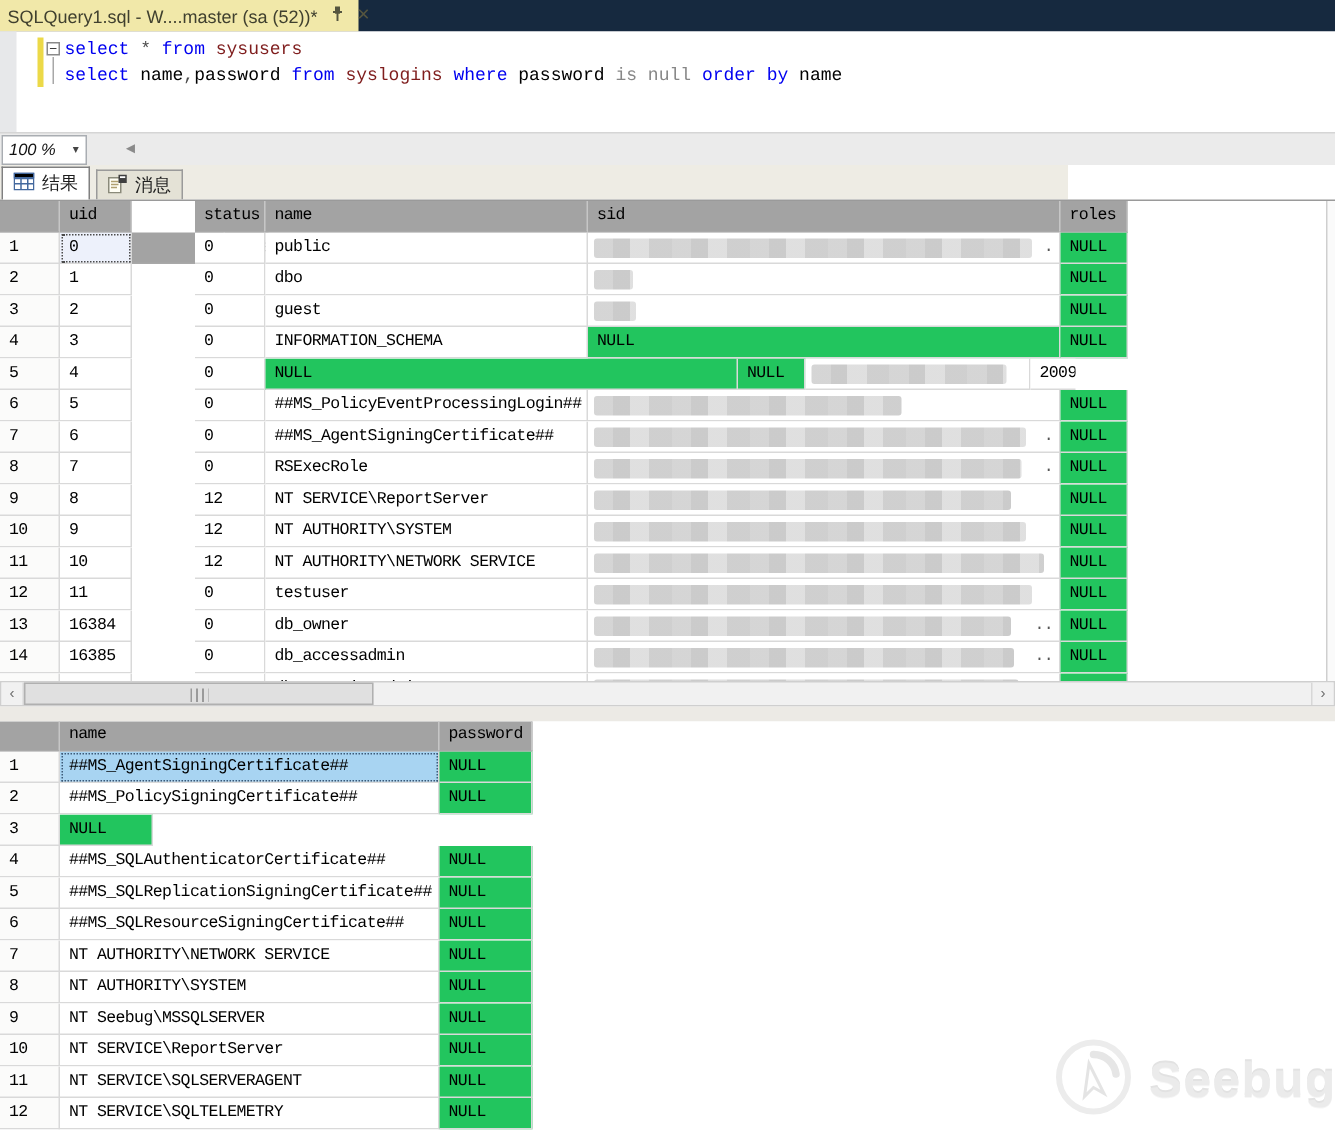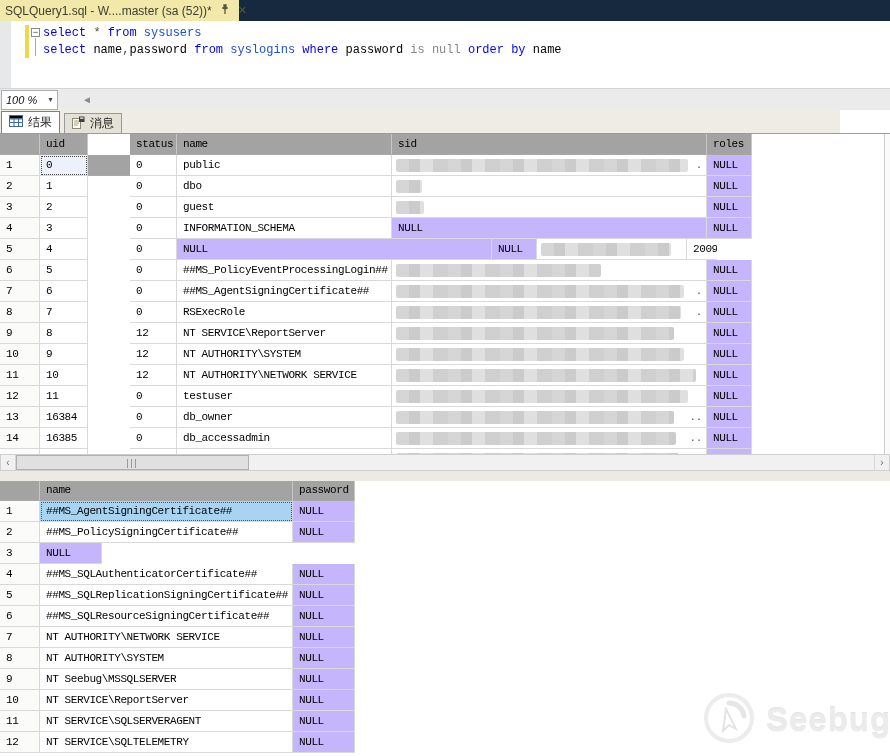--- a/index.html
+++ b/index.html
@@ -18,46 +18,46 @@
   
   #editor { left:0; top:21px; width:890px; height:67px; background:#ffffff; }
   #gutter { left:0; top:0; width:11px; height:67px; background:#e7e8ea; }
   #changebar { left:25px; top:4px; width:4px; height:33px; background:#ecd948; }
   #foldbox { left:31px; top:7px; width:9px; height:9px; border:1px solid #8a8a8a; background:#fff;
              font-size:9px; line-height:7px; text-align:center; color:#333; }
   #foldline { left:35px; top:17px; width:1px; height:18px; background:#a8a8a8; }
   .code-line { left:43px; width:840px; height:16px; font-family:"Liberation Mono","DejaVu Sans Mono",monospace;
                font-size:12px; line-height:16px; white-space:pre; }
   #line0 { top:4px; } #line1 { top:21px; }
-  .tk-kw { color:#0000f0; } .tk-tbl { color:#1d4ed8; } .tk-gr { color:#878787; }
+  .tk-kw { color:#0000f0; } .tk-tbl { color:#7f1d1d; } .tk-gr { color:#878787; }
   .tk-pl { color:#000000; } .tk-op { color:#4d4d4d; }
 
   
   #escrollrow { left:0; top:88px; width:890px; height:22px; background:#ebebeb; border-top:1px solid #d5d5d5; }
   #zoomcombo { left:1px; top:1px; width:57px; height:20px; background:#fff; border:1px solid #a9adb2;
                display:flex; align-items:center; }
   #zoomcombo .val { flex:1; font-size:11px; padding-left:4px; color:#111;font-style:italic; }
   #zoomcombo .drop { width:13px; height:18px; font-size:8px; color:#444; text-align:center; line-height:18px; }
   #escroll-left { left:80px; top:3px; width:14px; height:16px; color:#8a8a8a; font-size:10px; line-height:16px; text-align:center; }
 
   
-  #rtabstrip { left:0; top:110px; width:840px; height:23px; background:#eeece4; }
+  #rtabstrip { left:0; top:110px; width:712px; height:23px; background:#eeece4; }
   .rtab { position:absolute; display:flex; align-items:center; gap:5px; font-size:12px; color:#1c1c1c; padding:0 7px; }
   #rtab-results { left:1px; top:1px; height:22px; background:#ffffff; border:1px solid #808080; border-bottom:none; z-index:2; }
   #rtab-messages { left:64px; top:3px; height:20px; background:#e4e2d6; border:1px solid #9a9a9a; border-bottom:none; }
 
   
   .gcell { float:left; height:21px; font-family:"Liberation Mono","DejaVu Sans Mono",monospace;
            font-size:11px; letter-spacing:-0.4px; line-height:20px; padding-left:6px;
            border-right:1px solid #d9d9d9; border-bottom:1px solid #d9d9d9; background:#fff;
            white-space:nowrap; overflow:hidden; position:relative; }
   .ghead .gcell { background:#a3a3a3; border-right:1px solid #c6c6c6; border-bottom:1px solid #a8a8a8; color:#000; }
   .grow { height:21px; overflow:hidden; }
   .rn { background:#fbfbfa; color:#000; }
-  .nullcell { background:#c4b5fd; }
+  .nullcell { background:#22c55e; }
   .focuscell { background:#edf1fb; outline:1px dotted #4a4a4a; outline-offset:-2px; }
   .selcell { background:#a8d4f2; outline:1px dotted #3c5a78; outline-offset:-2px; }
   .blurbar { position:absolute; top:4px; left:4px; height:13px; border-radius:2px;
              background:repeating-linear-gradient(90deg,#cecece 0 13px,#c2c2c2 13px 24px,#dadada 24px 37px,#c7c7c7 37px 52px);
              opacity:.85; }
   .dots { position:absolute; right:4px; top:0; color:#555; }
 
   
   #grid1 { left:0; top:133px; width:890px; height:321px; background:#fff; border-top:1px solid #9a9a9a; }
   .g1c0{width:40px;} .g1c1{width:48px;} .g1c2{width:47px;margin-left:42px;} .g1c3{width:215px;}

